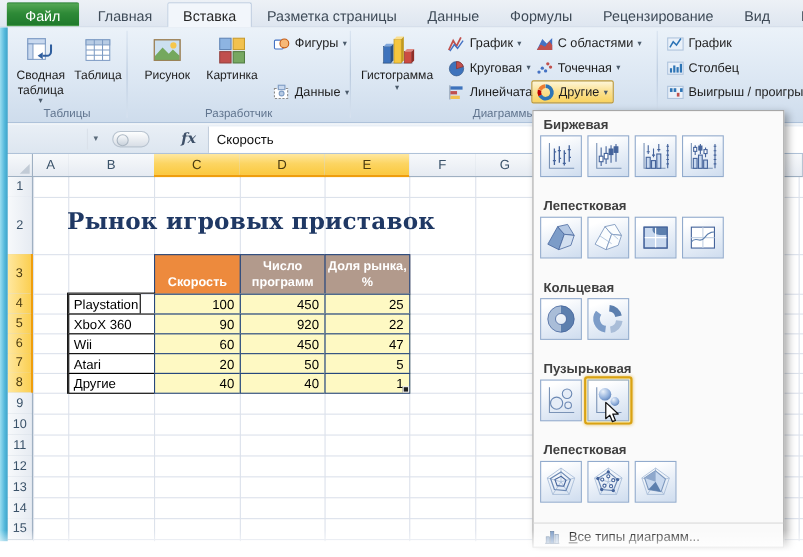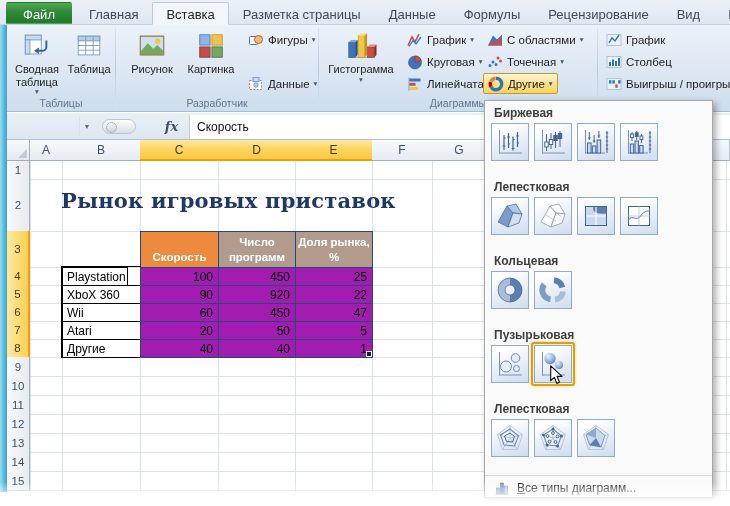--- a/index.html
+++ b/index.html
@@ -35,21 +35,21 @@
 .corner{position:absolute;left:7px;top:0;width:23px;height:21px;background:linear-gradient(#F7F9FB,#E5EAF1);border-right:1px solid #9FB0C2;border-bottom:1px solid #9FB0C2}
 .corner::after{content:'';position:absolute;right:2px;bottom:2px;border-left:9px solid transparent;border-bottom:9px solid #C2CBD6}
 .colhdr{position:absolute;top:0;height:21px;background:linear-gradient(#F7F9FB,#E6EBF2);border-right:1px solid #B8C4D2;border-bottom:1px solid #9FB0C2;font-size:12px;color:#3A5269;display:flex;align-items:center;justify-content:center}
 .colhdr.sel{background:linear-gradient(#FFE8A0,#FCD563 45%,#FBC93F);border-bottom:2px solid #EF9E0D;color:#4a3a10}
 .rowhdr{position:absolute;left:7px;width:23px;background:linear-gradient(90deg,#F7F9FB,#E6EBF2);border-right:1px solid #9FB0C2;border-bottom:1px solid #BCC7D4;font-size:11.5px;color:#3A5269;display:flex;align-items:center;justify-content:center}
 .rowhdr.sel{background:linear-gradient(90deg,#FFE8A0,#FBCF52);border-right:2px solid #EF9E0D;color:#4a3a10}
 .gl{position:absolute;background:#DCE2EB}
 .title{position:absolute;font-family:"DejaVu Serif",serif;font-weight:bold;font-size:21px;color:#1F3864;letter-spacing:.2px;white-space:nowrap}
 .cell{position:absolute;display:flex}
 .thdr{color:#fff;font-weight:bold;font-size:11.5px;align-items:flex-end;justify-content:center;text-align:center;padding-bottom:3px;line-height:1.25;border:1px solid #26477D}
-.tval{font-size:12px;align-items:center;justify-content:flex-end;padding-right:5px;background:#a21caf;border:1px solid #26477D;color:#000}
+.tval{font-size:12px;align-items:center;justify-content:flex-end;padding-right:5px;background:#fef9c3;border:1px solid #26477D;color:#000}
 .tlabel{font-size:12px;align-items:center;padding-left:4px;background:#fff;border:1px solid #000;color:#000}
 .bbox{position:absolute;border:1px solid #000}
 .handle{position:absolute;width:6px;height:6px;background:#1f1f1f;border:1px solid #fff}
 
 .menu{position:absolute;left:484px;top:100px;width:229px;height:398px;background:#FAFAFA;border:1px solid #A7A7A7;box-shadow:3px 3px 7px rgba(0,0,0,.33);z-index:50;padding-top:2px}
 .msec{height:74px}
 .mhdr{font-size:12px;font-weight:bold;color:#3F3F3F;padding:3px 0 0 9px}
 .mrow{display:flex;gap:5px;padding-left:6px;margin-top:3px}
 .tile{width:38px;height:38px;border:1px solid #92ABCD;background:linear-gradient(160deg,#FFF 15%,#E7EEF7 55%,#CFDDEF);display:flex;align-items:center;justify-content:center;cursor:default}
 .selwrap{border:2px solid #D9A213;border-radius:3px;background:#FDF0B8;padding:1px;margin:-3px;box-shadow:0 0 3px rgba(218,162,19,.6)}

